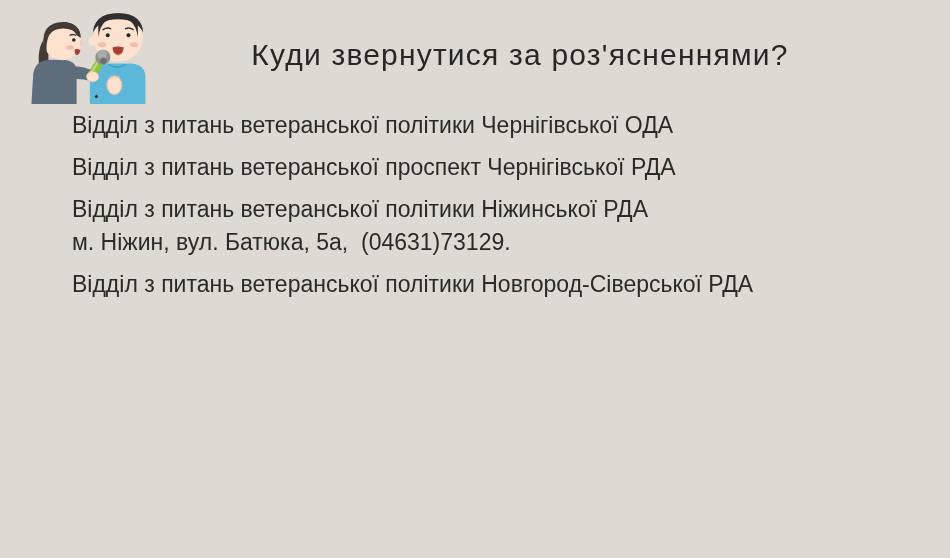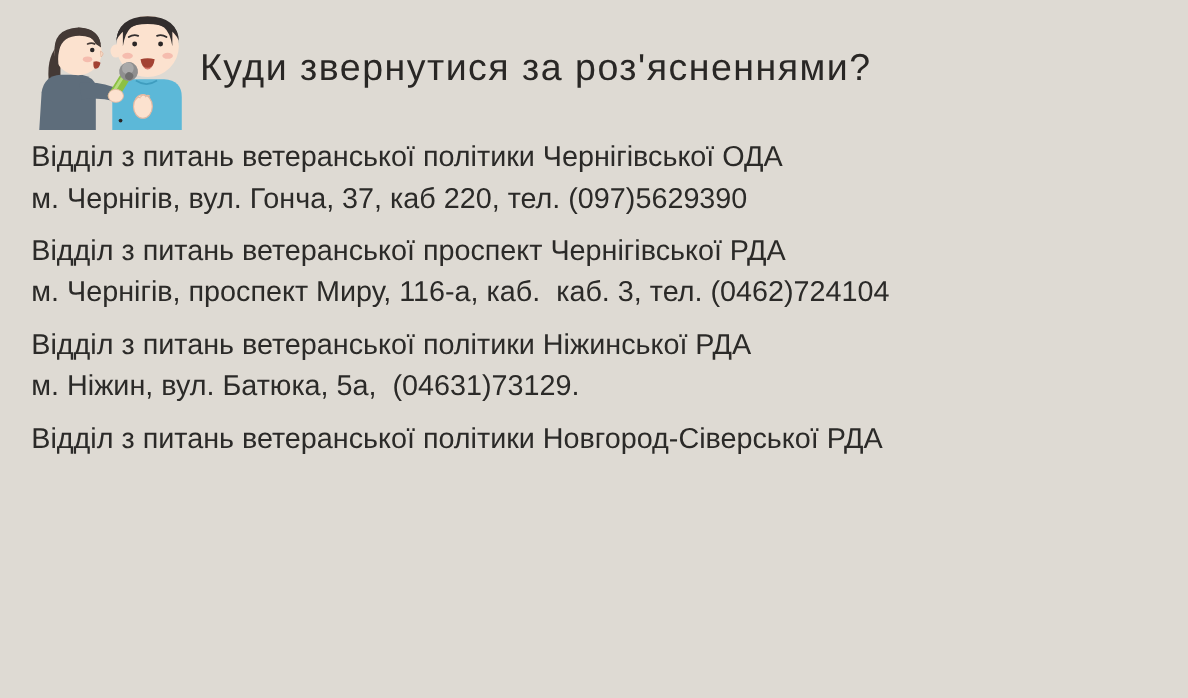--- a/index.html
+++ b/index.html
@@ -22,31 +22,32 @@
     height: 104px;
   }
   .illustration-wrap {
     flex: 0 0 160px;
     height: 104px;
     padding: 6px 0 0 14px;
   }
   .illustration-wrap svg { display: block; }
   .page-title {
     flex: 1 1 auto;
-    text-align: left;
+    text-align: center;
     font-size: 30px;
     font-weight: 400;
     letter-spacing: 1.2px;
     color: #292725;
     padding-right: 70px;
     margin-top: 6px;
     white-space: nowrap;
   }
   .content {
     padding: 5px 15px 0 25px;
+    margin-left: 47px;
   }
   .section {
     margin-bottom: 9px;
   }
   .section .line {
     font-size: 23px;
     line-height: 33px;
     color: #2b2a28;
     white-space: pre;
   }
@@ -121,26 +122,24 @@
         <circle cx="85" cy="96" r="1.6" fill="#2a2626"></circle>
       </svg>
     </div>
     <div class="page-title">Куди звернутися за роз'ясненнями?</div>
   </div>
 
   <div class="content">
 
     <div class="section">
       <div class="line">Відділ з питань ветеранської політики Чернігівської ОДА</div>
-      <div class="line">м. Чернігів, вул. Гонча, 37, каб 220, тел. (097)5629390</div>
     </div>
 
     <div class="section">
       <div class="line">Відділ з питань ветеранської проспект Чернігівської РДА</div>
-      <div class="line">м. Чернігів, проспект Миру, 116-а, каб.  каб. 3, тел. (0462)724104</div>
     </div>
 
     <div class="section">
       <div class="line">Відділ з питань ветеранської політики Ніжинської РДА</div>
       <div class="line">м. Ніжин, вул. Батюка, 5а,  (04631)73129.</div>
     </div>
 
 
     <div class="section">
       <div class="line">Відділ з питань ветеранської політики Новгород-Сіверської РДА</div>

